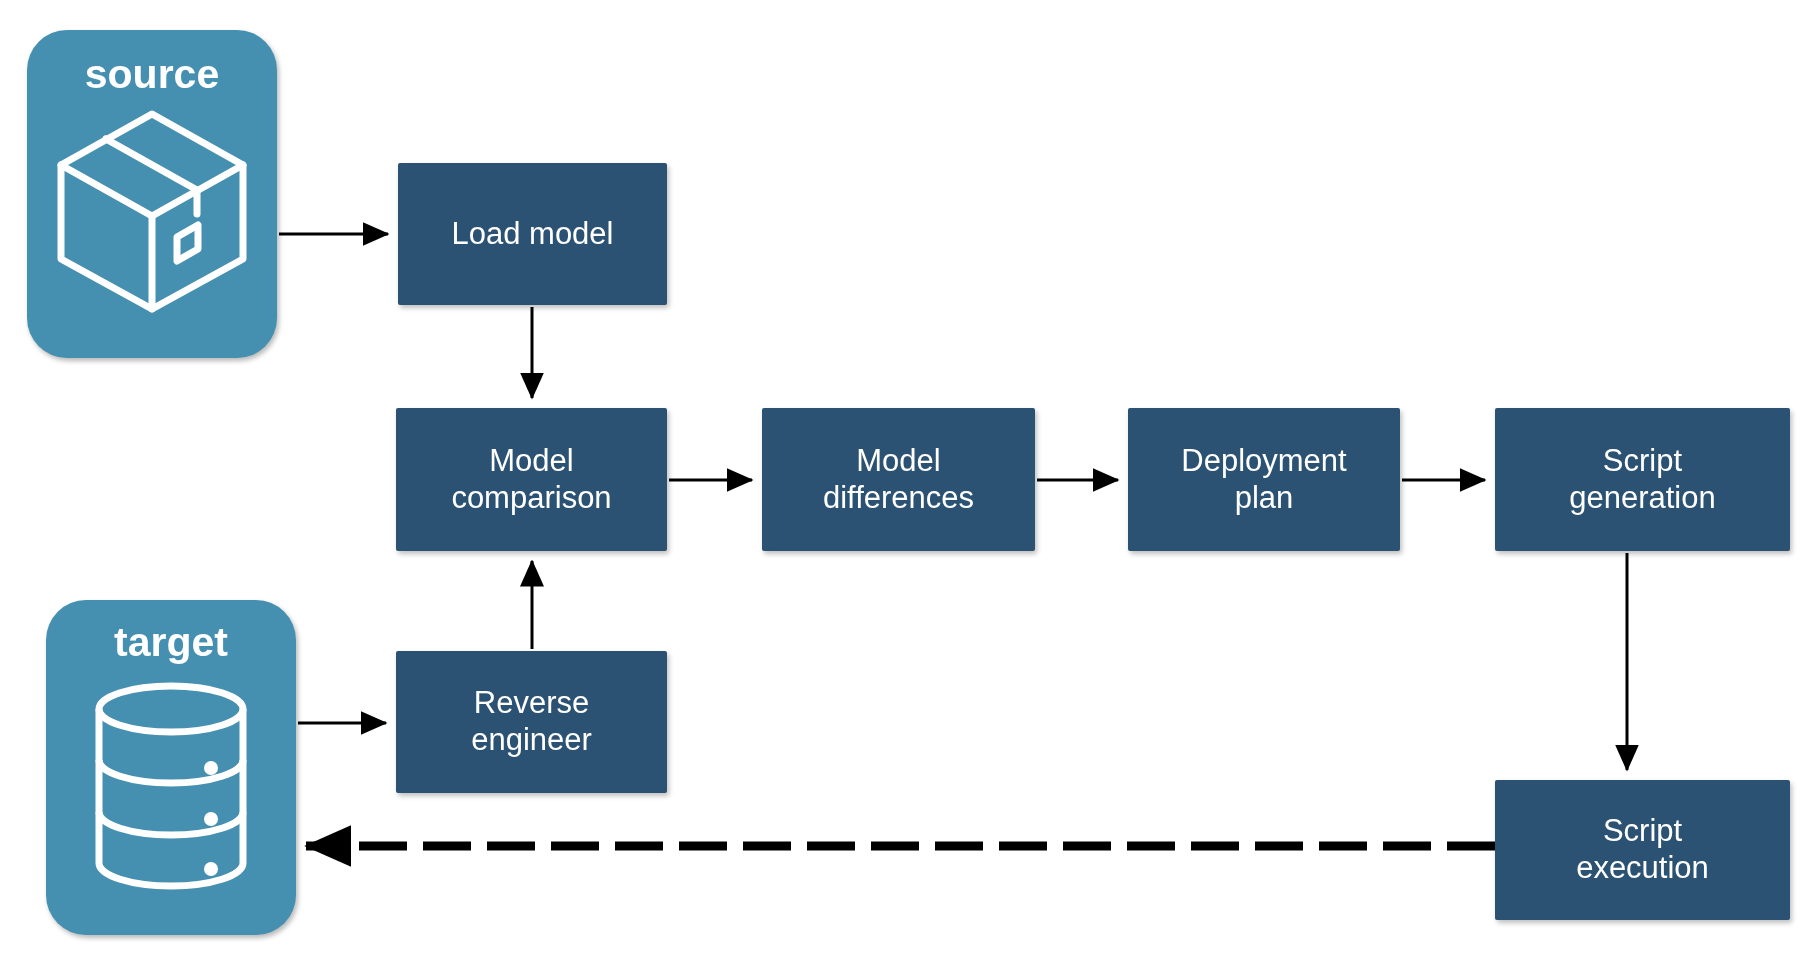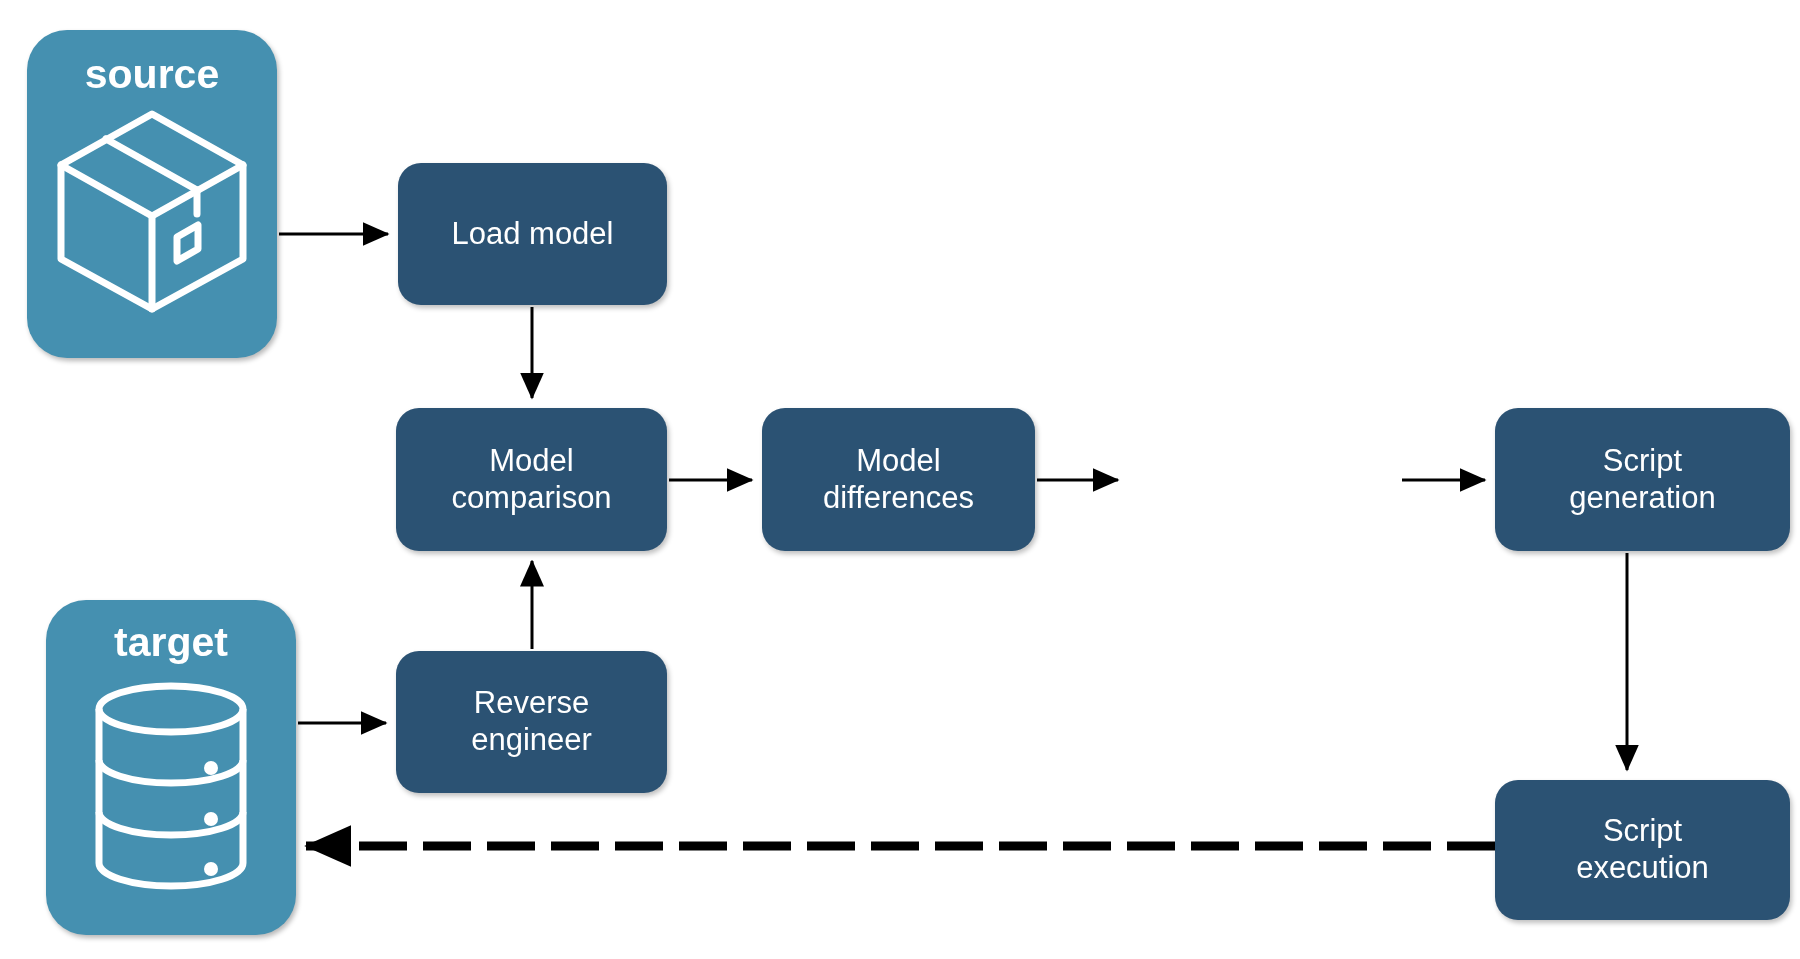--- a/index.html
+++ b/index.html
@@ -44,21 +44,21 @@
     text-align: center;
     width: 100%;
   }
   .endpoint-icon {
     display: block;
   }
   
   .process-box {
     position: absolute;
     background: #2b5273;
-    border-radius: 23px;
+    border-radius: 2px;
     box-shadow: 2px 3px 5px rgba(0,0,0,0.25);
     display: flex;
     align-items: center;
     justify-content: center;
     text-align: center;
     box-sizing: border-box;
   }
   .process-label {
     color: #ffffff;
     font-size: 31px;
@@ -167,20 +167,24 @@
   <div class="process-box" style="left:396px; top:408px; width:271px; height:143px;">
     <span class="process-label">Model
 comparison</span>
   </div>
 
   <div class="process-box" style="left:762px; top:408px; width:273px; height:143px;">
     <span class="process-label">Model
 differences</span>
   </div>
 
+  <div class="process-box" style="left:1128px; top:408px; width:272px; height:143px;">
+    <span class="process-label">Deployment
+plan</span>
+  </div>
 
   <div class="process-box" style="left:1495px; top:408px; width:295px; height:143px;">
     <span class="process-label">Script
 generation</span>
   </div>
 
   <div class="process-box" style="left:396px; top:651px; width:271px; height:142px;">
     <span class="process-label">Reverse
 engineer</span>
   </div>

